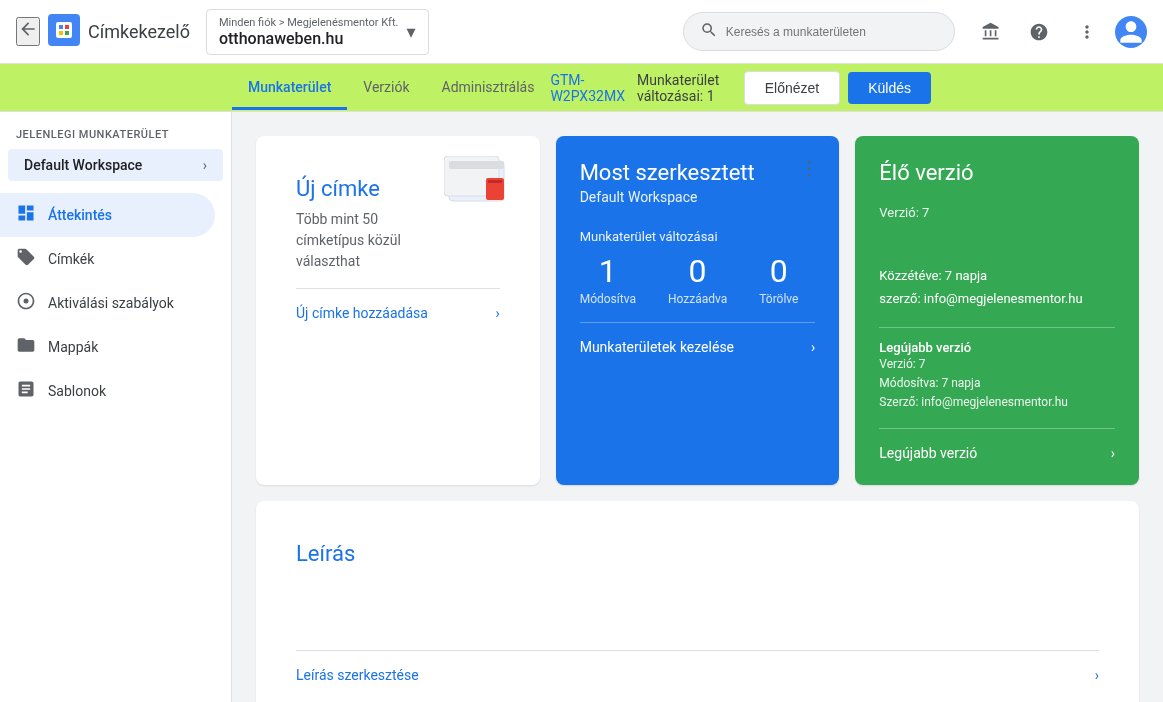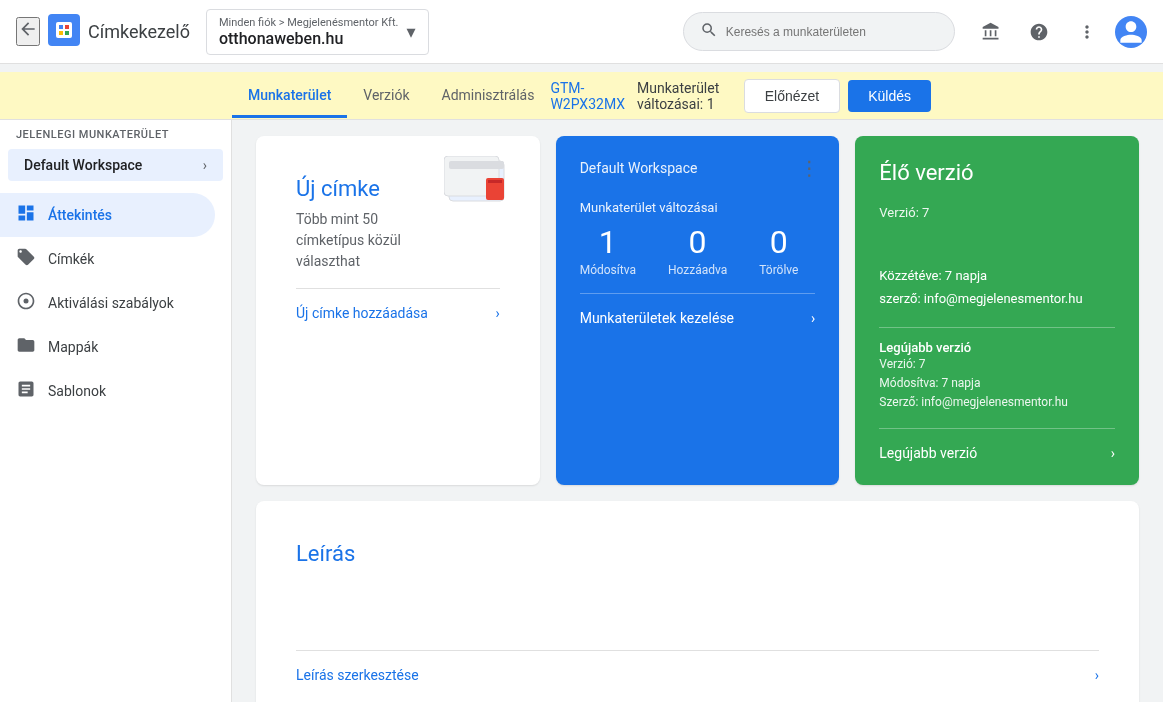--- a/index.html
+++ b/index.html
@@ -38,23 +38,23 @@
       width: 40px; height: 40px; border-radius: 50%;
       display: flex; align-items: center; justify-content: center;
       cursor: pointer; color: #5f6368; font-size: 18px;
       border: none; background: transparent;
     }
     .avatar { width: 32px; height: 32px; border-radius: 50%; background: #4285f4; color: white; display: flex; align-items: center; justify-content: center; font-size: 14px; cursor: pointer; }
 
     
     .nav-tabs {
       display: flex; align-items: center;
-      background: #fef9c3; padding: 0 232px;
+      background: #bef264; padding: 0 232px;
       border-bottom: 1px solid #e0e0e0;
-      position: fixed; top: 72px; left: 0; right: 0; z-index: 99;
+      position: fixed; top: 64px; left: 0; right: 0; z-index: 99;
       height: 48px;
     }
     .nav-tab {
       padding: 12px 16px; cursor: pointer; font-size: 14px;
       color: #5f6368; border-bottom: 3px solid transparent;
       margin-bottom: -1px; text-decoration: none;
     }
     .nav-tab.active { color: #1a73e8; border-bottom-color: #1a73e8; font-weight: 500; }
     .nav-tab-spacer { flex: 1; }
     .gtm-id { color: #1a73e8; font-size: 14px; margin-right: 12px; }
@@ -326,20 +326,21 @@
         <h3 class="card-new-tag">Új címke</h3>
         <p class="card-subtitle" style="max-width:60%;">Több mint 50 címketípus közül választhat</p>
         <a class="card-link">
           <span>Új címke hozzáadása</span>
           <span>›</span>
         </a>
       </div>
 
       <div class="card-blue" style="position:relative;">
         <button class="dots-btn card-blue-dots">⋮</button>
+        <h3 class="card-blue-title">Most szerkesztett</h3>
         <p class="card-blue-sub">Default Workspace</p>
         <p style="font-size:13px;color:rgba(255,255,255,0.9);margin-bottom:8px;">Munkaterület változásai</p>
         <div class="changes-row">
           <div class="change-item">
             <div class="change-num">1</div>
             <div class="change-label">Módosítva</div>
           </div>
           <div class="change-item">
             <div class="change-num">0</div>
             <div class="change-label">Hozzáadva</div>

